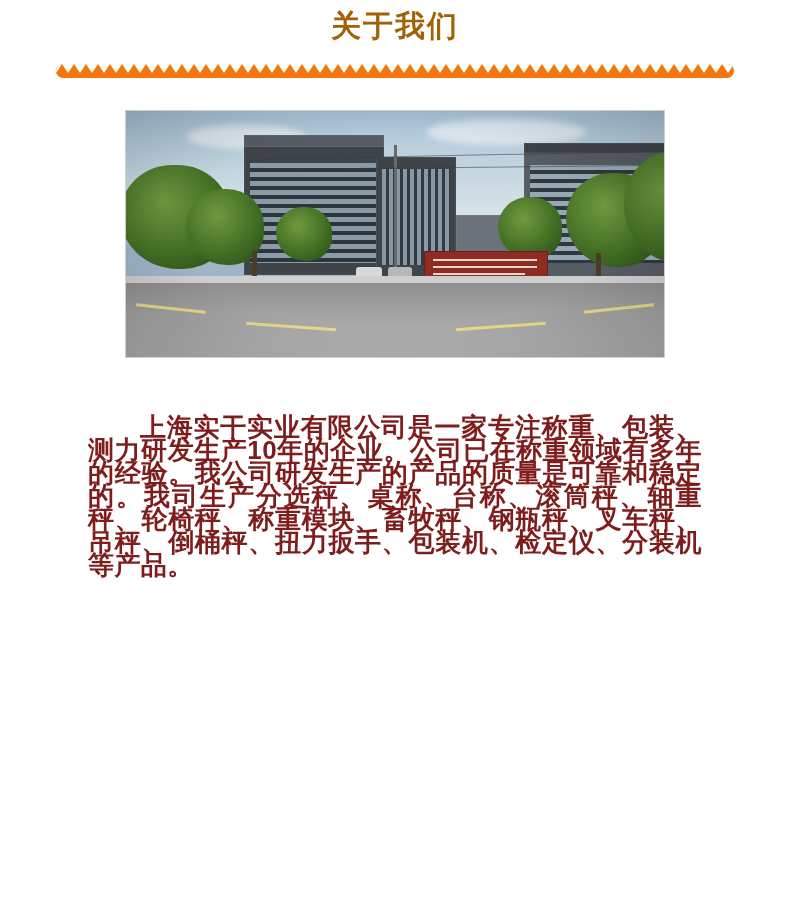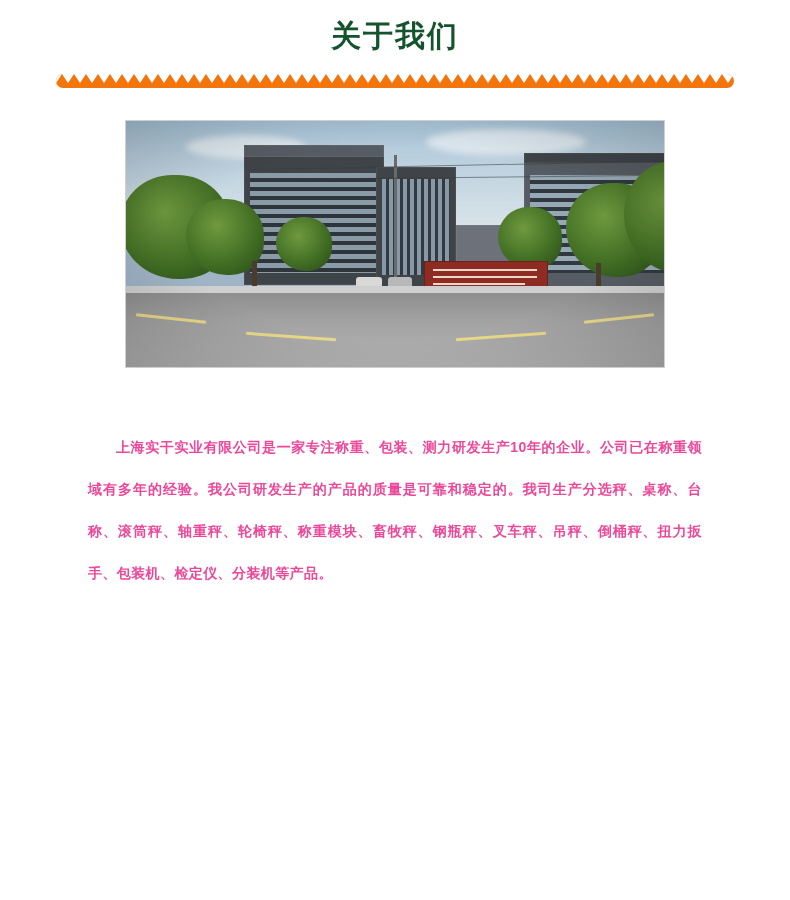--- a/index.html
+++ b/index.html
@@ -18,22 +18,22 @@
     position: relative;
     width: 790px;
     height: 900px;
     box-sizing: border-box;
   }
   .title {
     text-align: center;
     font-size: 30px;
     font-weight: bold;
     letter-spacing: 2px;
-    color: #14532d;
-    padding-top: 18px;
+    color: #a16207;
+    padding-top: 8px;
     line-height: 1.2;
   }
   .divider-wrap {
     margin-top: 20px;
     padding: 0 56px;
     height: 18px;
     box-sizing: border-box;
   }
   .divider {
     position: relative;
@@ -165,24 +165,24 @@
     inset: 0;
     background: radial-gradient(ellipse at 50% 50%, rgba(0,0,0,0) 55%, rgba(0,0,0,0.18) 100%);
     pointer-events: none;
   }
 
   .body-text {
     padding: 0 88px 0 88px;
     margin-top: 58px;
   }
   .para {
-    font-size: 14px;
-    line-height: 42px;
+    font-size: 26px;
+    line-height: 23px;
     letter-spacing: 0.4px;
-    color: #ec4899;
+    color: #7f1d1d;
     font-weight: bold;
     text-indent: 2em;
     text-align: justify;
   }
   .para.second {
     margin-top: 52px;
   }
 </style>
 </head>
 <body>

